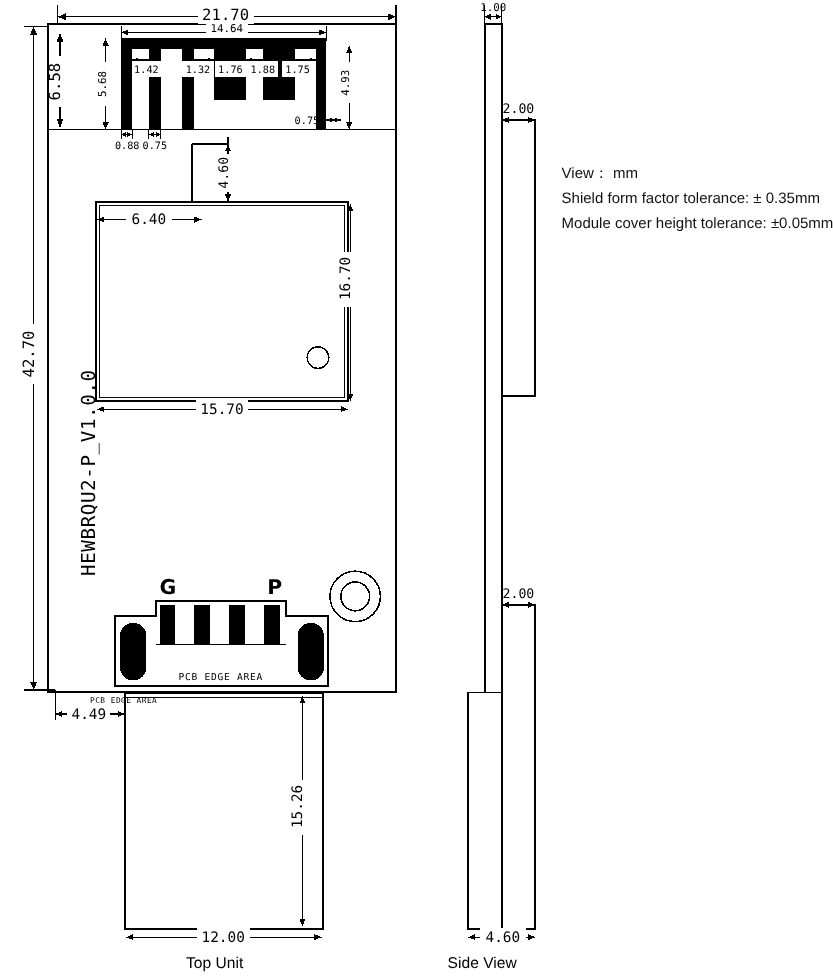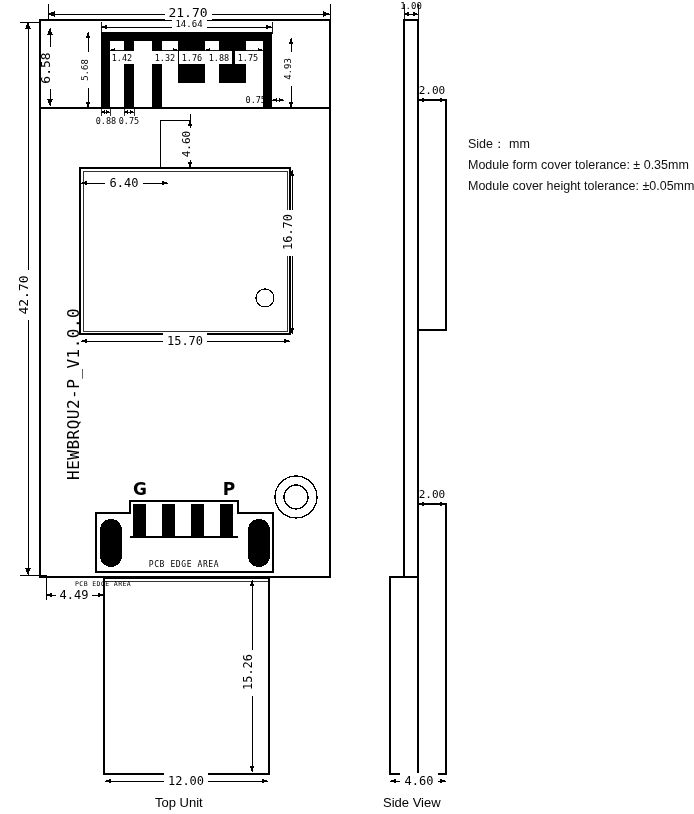--- a/index.html
+++ b/index.html
@@ -6,21 +6,21 @@
   body{width:694px;height:814px;position:relative;overflow:hidden;
        font-family:"Liberation Sans", sans-serif;color:#000;}
   #stage{position:absolute;left:0;top:0;width:668px;height:814px;}
   svg{display:block;}
   .notes{position:absolute;left:468px;top:134px;width:220px;}
   .note-line{font-family:"Liberation Sans", sans-serif;font-size:12.5px;
              line-height:21px;color:#111;white-space:nowrap;}
   .viewlabel{position:absolute;font-family:"Liberation Sans", sans-serif;
              font-size:13px;color:#000;}
   #lbl-top{left:155px;top:795px;}
-  #lbl-side{left:383px;top:795px;}
+  #lbl-side{left:373px;top:795px;}
 </style>
 </head>
 <body>
 
 <div id="stage">
 
 <svg width="694" height="814" viewBox="0 0 694 814" shape-rendering="crispEdges">
 
   <g>
 
@@ -307,21 +307,21 @@
     <line x1="390" y1="781" x2="446" y2="781" stroke="#000" stroke-width="1"></line>
     <path d="M390,781 l6,-2.5 l0,5 Z" fill="#000"></path>
     <path d="M446,781 l-6,-2.5 l0,5 Z" fill="#000"></path>
     <rect x="400" y="773" width="38" height="14" fill="#fff"></rect>
     <text x="419" y="785" text-anchor="middle" font-family="DejaVu Sans Mono, monospace" font-size="12" fill="#000">4.60</text>
   </g>
 
 </svg>
 
 <div class="notes">
-  <div class="note-line">Side： mm</div>
-  <div class="note-line">Module form cover tolerance: ± 0.35mm</div>
+  <div class="note-line">View： mm</div>
+  <div class="note-line">Shield form factor tolerance: ± 0.35mm</div>
   <div class="note-line">Module cover height tolerance: ±0.05mm</div>
 </div>
 
 <div class="viewlabel" id="lbl-top">Top Unit</div>
 <div class="viewlabel" id="lbl-side">Side View</div>
 
 </div>
 
 </body></html>

